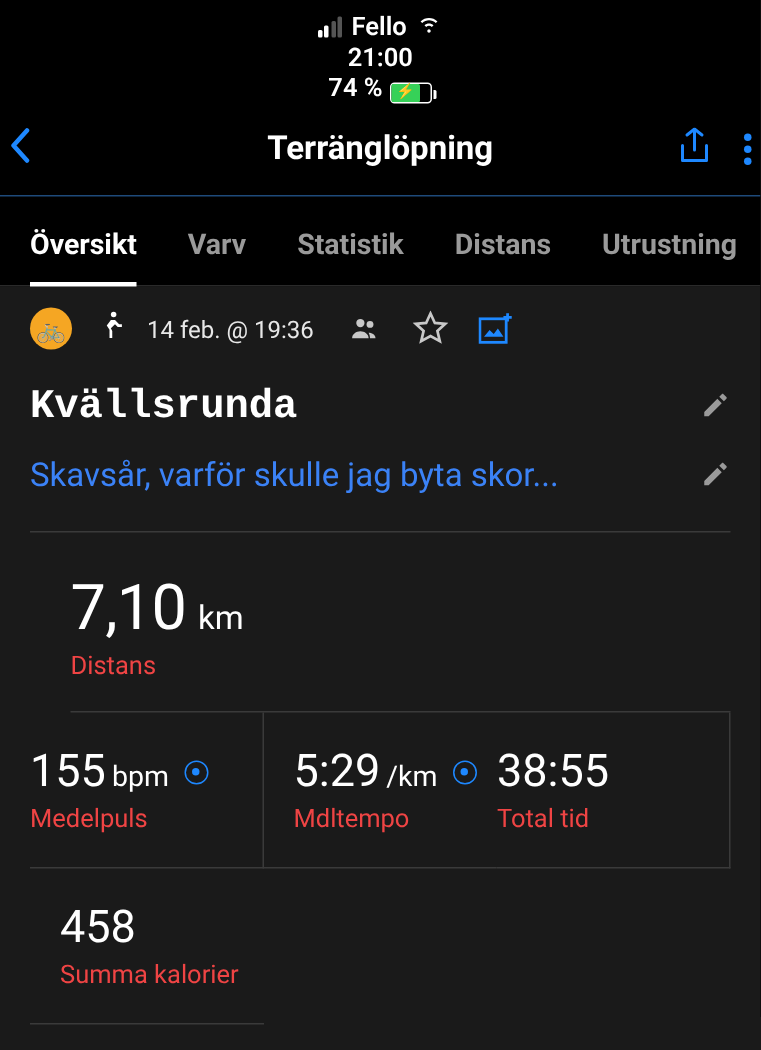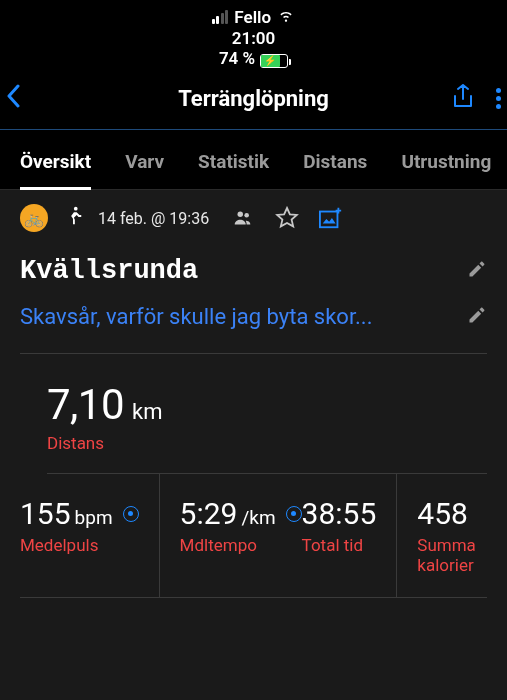--- a/index.html
+++ b/index.html
@@ -71,21 +71,21 @@
     .icon-btn.accent { color:#1e88ff; }
     .title-row { display:flex; align-items:center; justify-content:space-between; margin-top: 24px; font-family: Liberation Mono, monospace; }
     .activity-title { font-size: 27px; font-weight: 700; }
     .note-row { display:flex; align-items:center; justify-content:space-between; margin-top: 18px; padding-bottom: 24px; border-bottom: 1px solid #3a3a3a; }
     .activity-note { font-size: 22px; color:#3b82f6; }
     .pencil { color:#9a9a9a; }
     .stat-primary { margin-top: 26px; padding-bottom: 20px; border-bottom: 1px solid #3a3a3a; margin-left: 27px; }
     .stat-value-lg { font-size: 42px; font-weight: 400; letter-spacing: -0.5px; }
     .stat-unit-lg { font-size: 22px; font-weight: 400; margin-left: 4px; }
     .stat-label { font-size: 17px; color:#ef4444; margin-top: 4px; }
-    .stat-grid { display:grid; grid-template-columns: 1fr 1fr 1fr 1fr; }
+    .stat-grid { display:grid; grid-template-columns: 1fr 1fr 1fr; }
     .stat-cell { padding: 22px 0; border-bottom: 1px solid #3a3a3a; }
     .stat-cell:nth-child(odd) { border-right: 1px solid #3a3a3a; padding-right: 20px; }
     .stat-cell:nth-child(even) { padding-left: 20px; }
     .stat-value { font-size: 30px; font-weight: 400; display:flex; align-items:baseline; gap:4px; }
     .stat-unit { font-size: 19px; }
     .pulse-circle { width:16px; height:16px; border:1.5px solid #1e88ff; border-radius:50%; display:inline-flex; align-items:center; justify-content:center; margin-left:6px; align-self:center; }
     .pulse-circle::before { content:''; width:5px; height:5px; background:#1e88ff; border-radius:50%; }
   </style>
 </head>
 <body>

